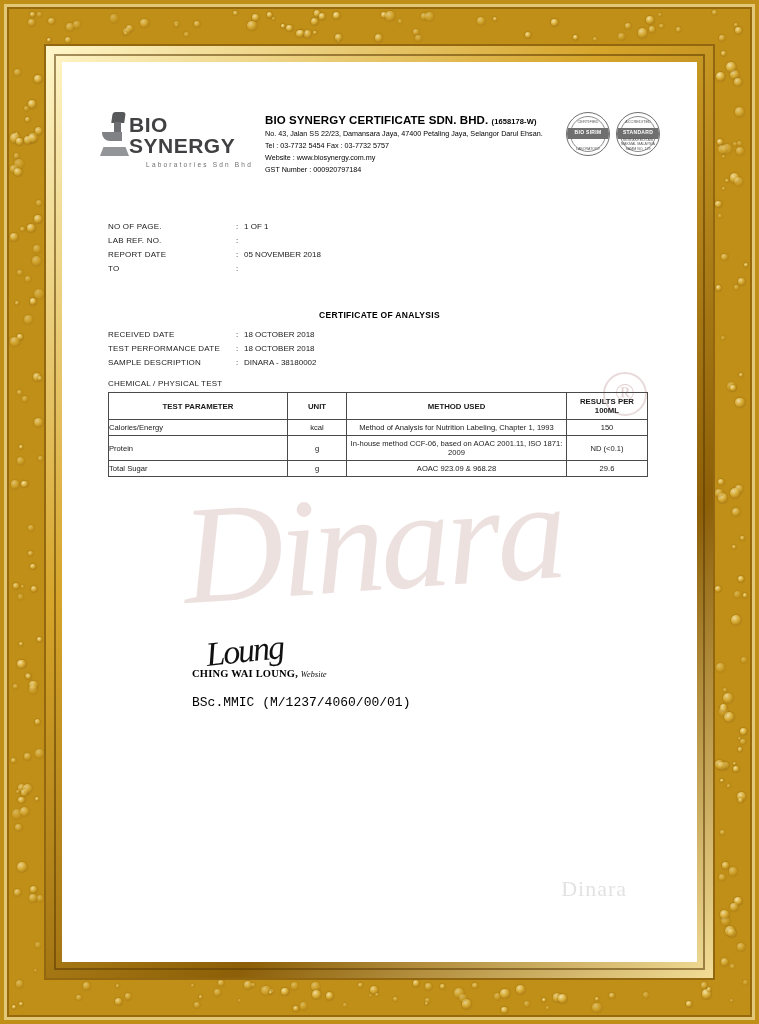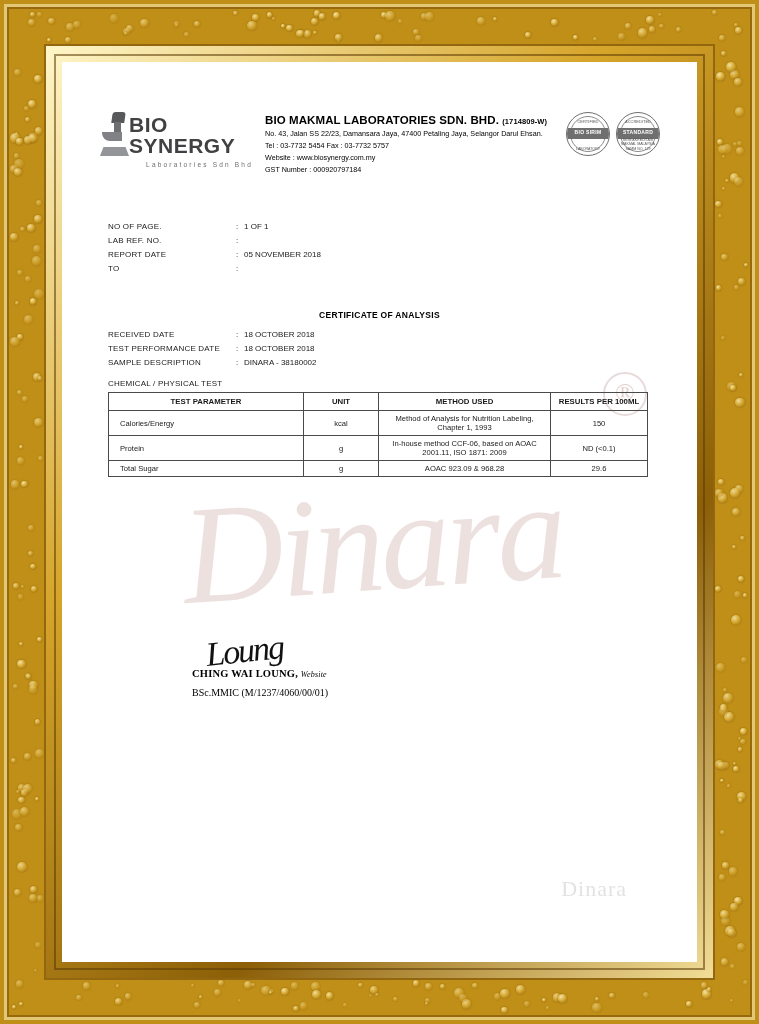--- a/index.html
+++ b/index.html
@@ -309,21 +309,21 @@
     position: absolute;
     left: 46px;
     top: 330px;
     width: 540px;
     border-collapse: collapse;
     font-size: 7.6px;
     color: #1a1a1a;
   }
   table.results th, table.results td {
     border: 1px solid #4a4a4a;
-    padding: 3px 11px;
+    padding: 3px 0;
     vertical-align: middle;
   }
   table.results th {
     text-align: center;
     font-weight: bold;
     font-size: 7.8px;
     padding: 4px 3px;
   }
   td.param { text-align: left; width: 172px; }
   td.unit  { text-align: center; width: 52px; }
@@ -356,23 +356,23 @@
     font-size: 10.5px;
     font-weight: bold;
     letter-spacing: 0.2px;
   }
   .sig-name .role {
     font-style: italic;
     font-weight: normal;
     font-size: 8px;
   }
   .sig-qual {
-    font-family: Liberation Serif, serif;
-    font-size: 10px;
-    margin-top: 8px;
+    font-family: Liberation Mono, monospace;
+    font-size: 13px;
+    margin-top: 16px;
   }
 </style>
 </head>
 <body>
 
 <div class="frame">
   <div class="frame-outer-bevel"></div>
   <div class="frame-inner-bevel"></div>
 <div class="ornament" style="width: 6.4329px; height: 6.4329px; left: 420.816px; top: 13.1833px; opacity: 0.47;"></div>
     <div class="ornament" style="width: 6.10247px; height: 6.10247px; left: 381.127px; top: 12.1916px; opacity: 0.79;"></div>
@@ -666,22 +666,22 @@
             <div class="scope-arm"></div>
             <div class="scope-base"></div>
           </div>
           <div class="logo-text">BIO SYNERGY</div>
         </div>
         <div class="logo-sub">Laboratories Sdn Bhd</div>
       </div>
 
       <div class="company-block">
         <div class="company-name">
-          <span>BIO MAKMAL LABORATORIES SDN. BHD.</span>
-          <span class="reg">(1714809-W)</span>
+          <span>BIO SYNERGY CERTIFICATE SDN. BHD.</span>
+          <span class="reg">(1658178-W)</span>
         </div>
         <div class="company-line">No. 43, Jalan SS 22/23, Damansara Jaya, 47400 Petaling Jaya, Selangor Darul Ehsan.</div>
         <div class="company-line">Tel : 03-7732 5454  Fax : 03-7732 5757</div>
         <div class="company-line">Website : www.biosynergy.com.my</div>
         <div class="company-line">GST Number : 000920797184</div>
       </div>
 
       <div class="seals">
         <div class="seal">
           <div class="ring"></div>

